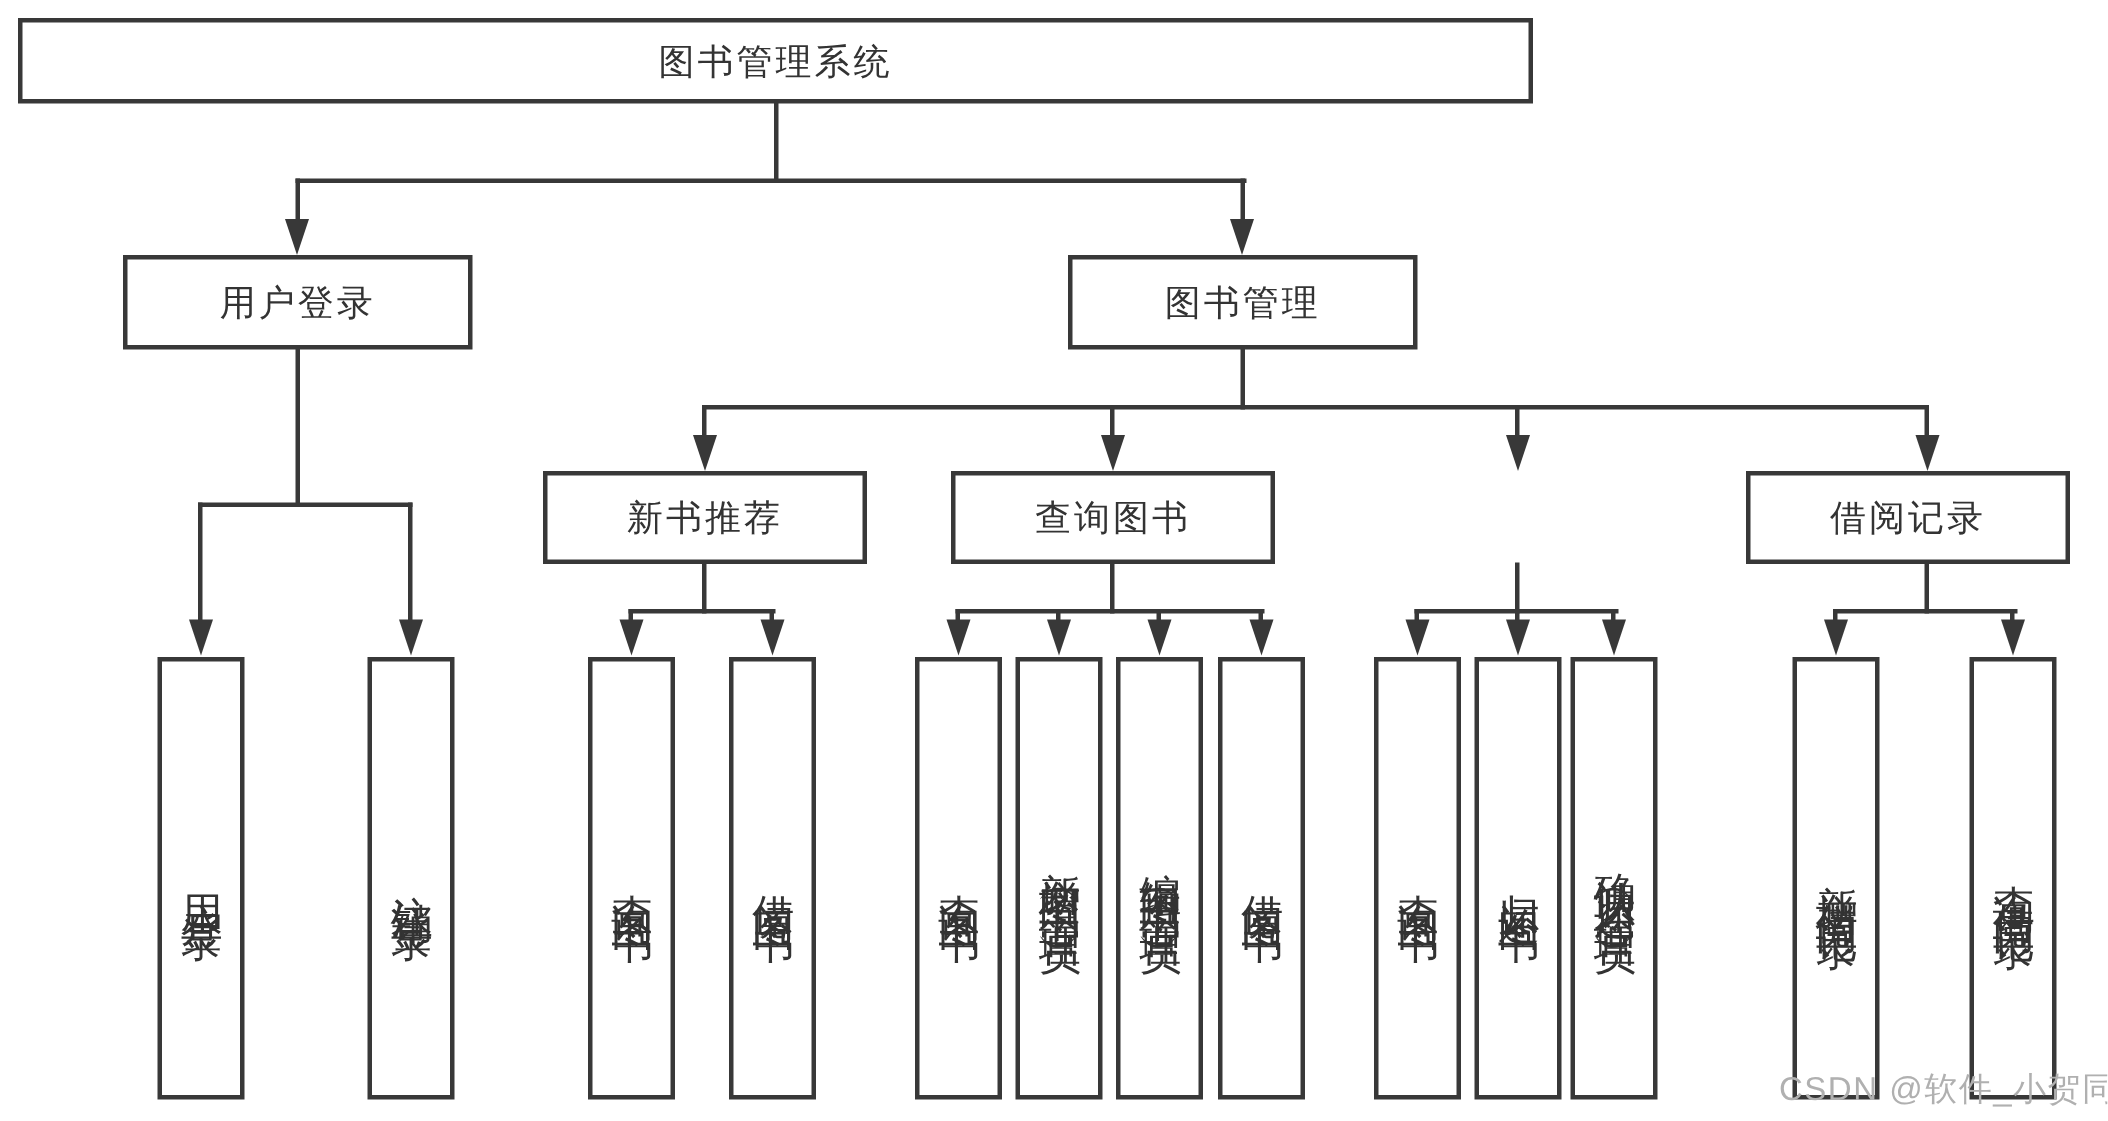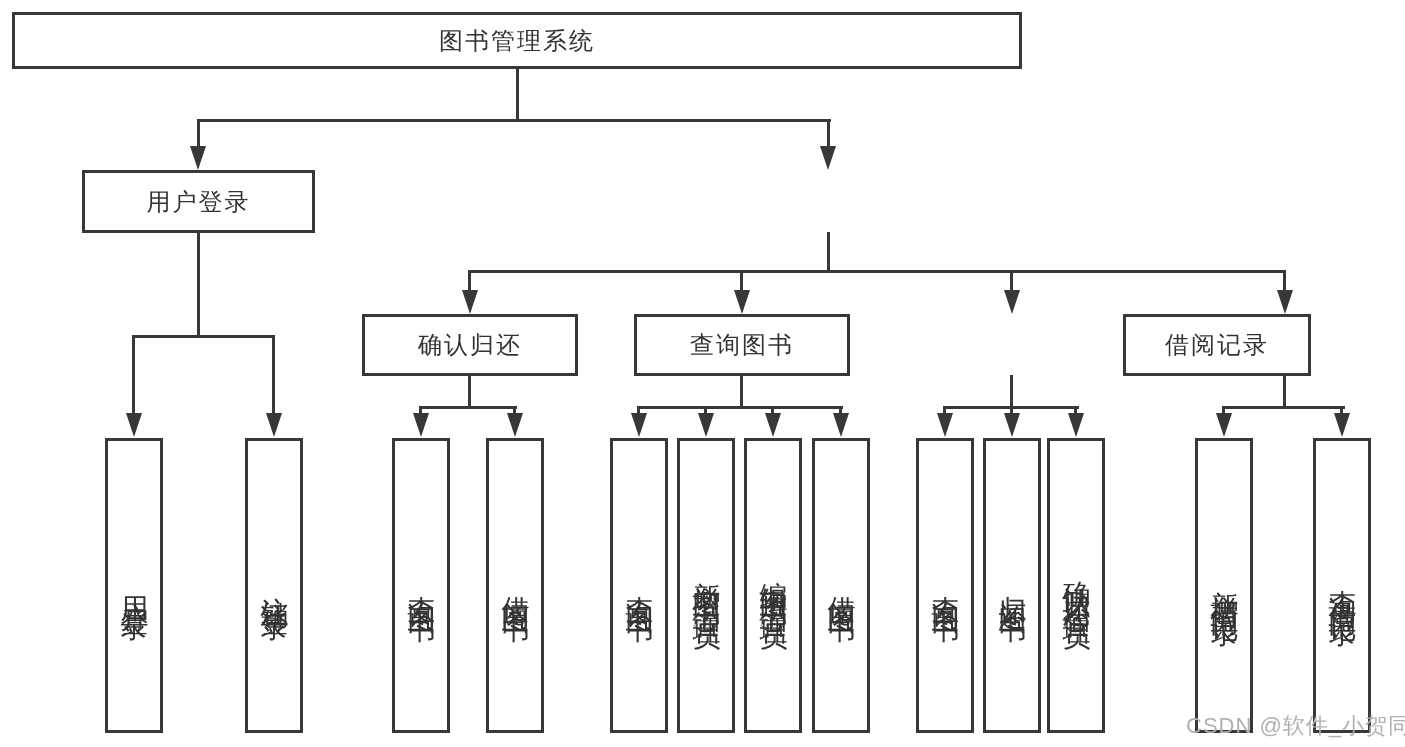--- a/index.html
+++ b/index.html
@@ -65,46 +65,49 @@
   <div class="vl" style="left:516px;top:68px;height:54px"></div>
   <div class="hl" style="left:197px;top:119px;width:634px"></div>
   <div class="vl" style="left:197px;top:119px;height:30px"></div>
   <div class="arr" style="left:190px;top:146px"></div>
   <div class="vl" style="left:827px;top:119px;height:30px"></div>
   <div class="arr" style="left:820px;top:146px"></div>
 
   <div class="box" style="left:82px;top:170px;width:233px;height:63px">
     <span class="h-label">用户登录</span>
   </div>
+  <div class="box" style="left:712px;top:170px;width:233px;height:63px">
+    <span class="h-label">图书管理</span>
+  </div>
 
   <div class="vl" style="left:197px;top:232px;height:106px"></div>
   <div class="hl" style="left:132px;top:335px;width:143px"></div>
   <div class="vl" style="left:132px;top:335px;height:80px"></div>
   <div class="arr" style="left:126px;top:413px"></div>
   <div class="vl" style="left:272px;top:335px;height:80px"></div>
   <div class="arr" style="left:266px;top:413px"></div>
 
   <div class="vl" style="left:827px;top:232px;height:41px"></div>
   <div class="hl" style="left:468px;top:270px;width:818px"></div>
   <div class="vl" style="left:468px;top:270px;height:22px"></div>
   <div class="arr" style="left:462px;top:290px"></div>
   <div class="vl" style="left:740px;top:270px;height:22px"></div>
   <div class="arr" style="left:734px;top:290px"></div>
   <div class="vl" style="left:1010px;top:270px;height:22px"></div>
   <div class="arr" style="left:1004px;top:290px"></div>
   <div class="vl" style="left:1283px;top:270px;height:22px"></div>
   <div class="arr" style="left:1277px;top:290px"></div>
 
   <div class="box" style="left:362px;top:314px;width:216px;height:62px">
-    <span class="h-label">确认归还</span>
+    <span class="h-label">新书推荐</span>
   </div>
   <div class="box" style="left:634px;top:314px;width:216px;height:62px">
     <span class="h-label">查询图书</span>
   </div>
-  <div class="box" style="left:1123px;top:314px;width:188px;height:62px">
+  <div class="box" style="left:1164px;top:314px;width:216px;height:62px">
     <span class="h-label">借阅记录</span>
   </div>
 
   <div class="vl" style="left:468px;top:375px;height:34px"></div>
   <div class="hl" style="left:419px;top:406px;width:98px"></div>
   <div class="vl" style="left:419px;top:406px;height:10px"></div>
   <div class="arr" style="left:413px;top:413px"></div>
   <div class="vl" style="left:513px;top:406px;height:10px"></div>
   <div class="arr" style="left:507px;top:413px"></div>
 

